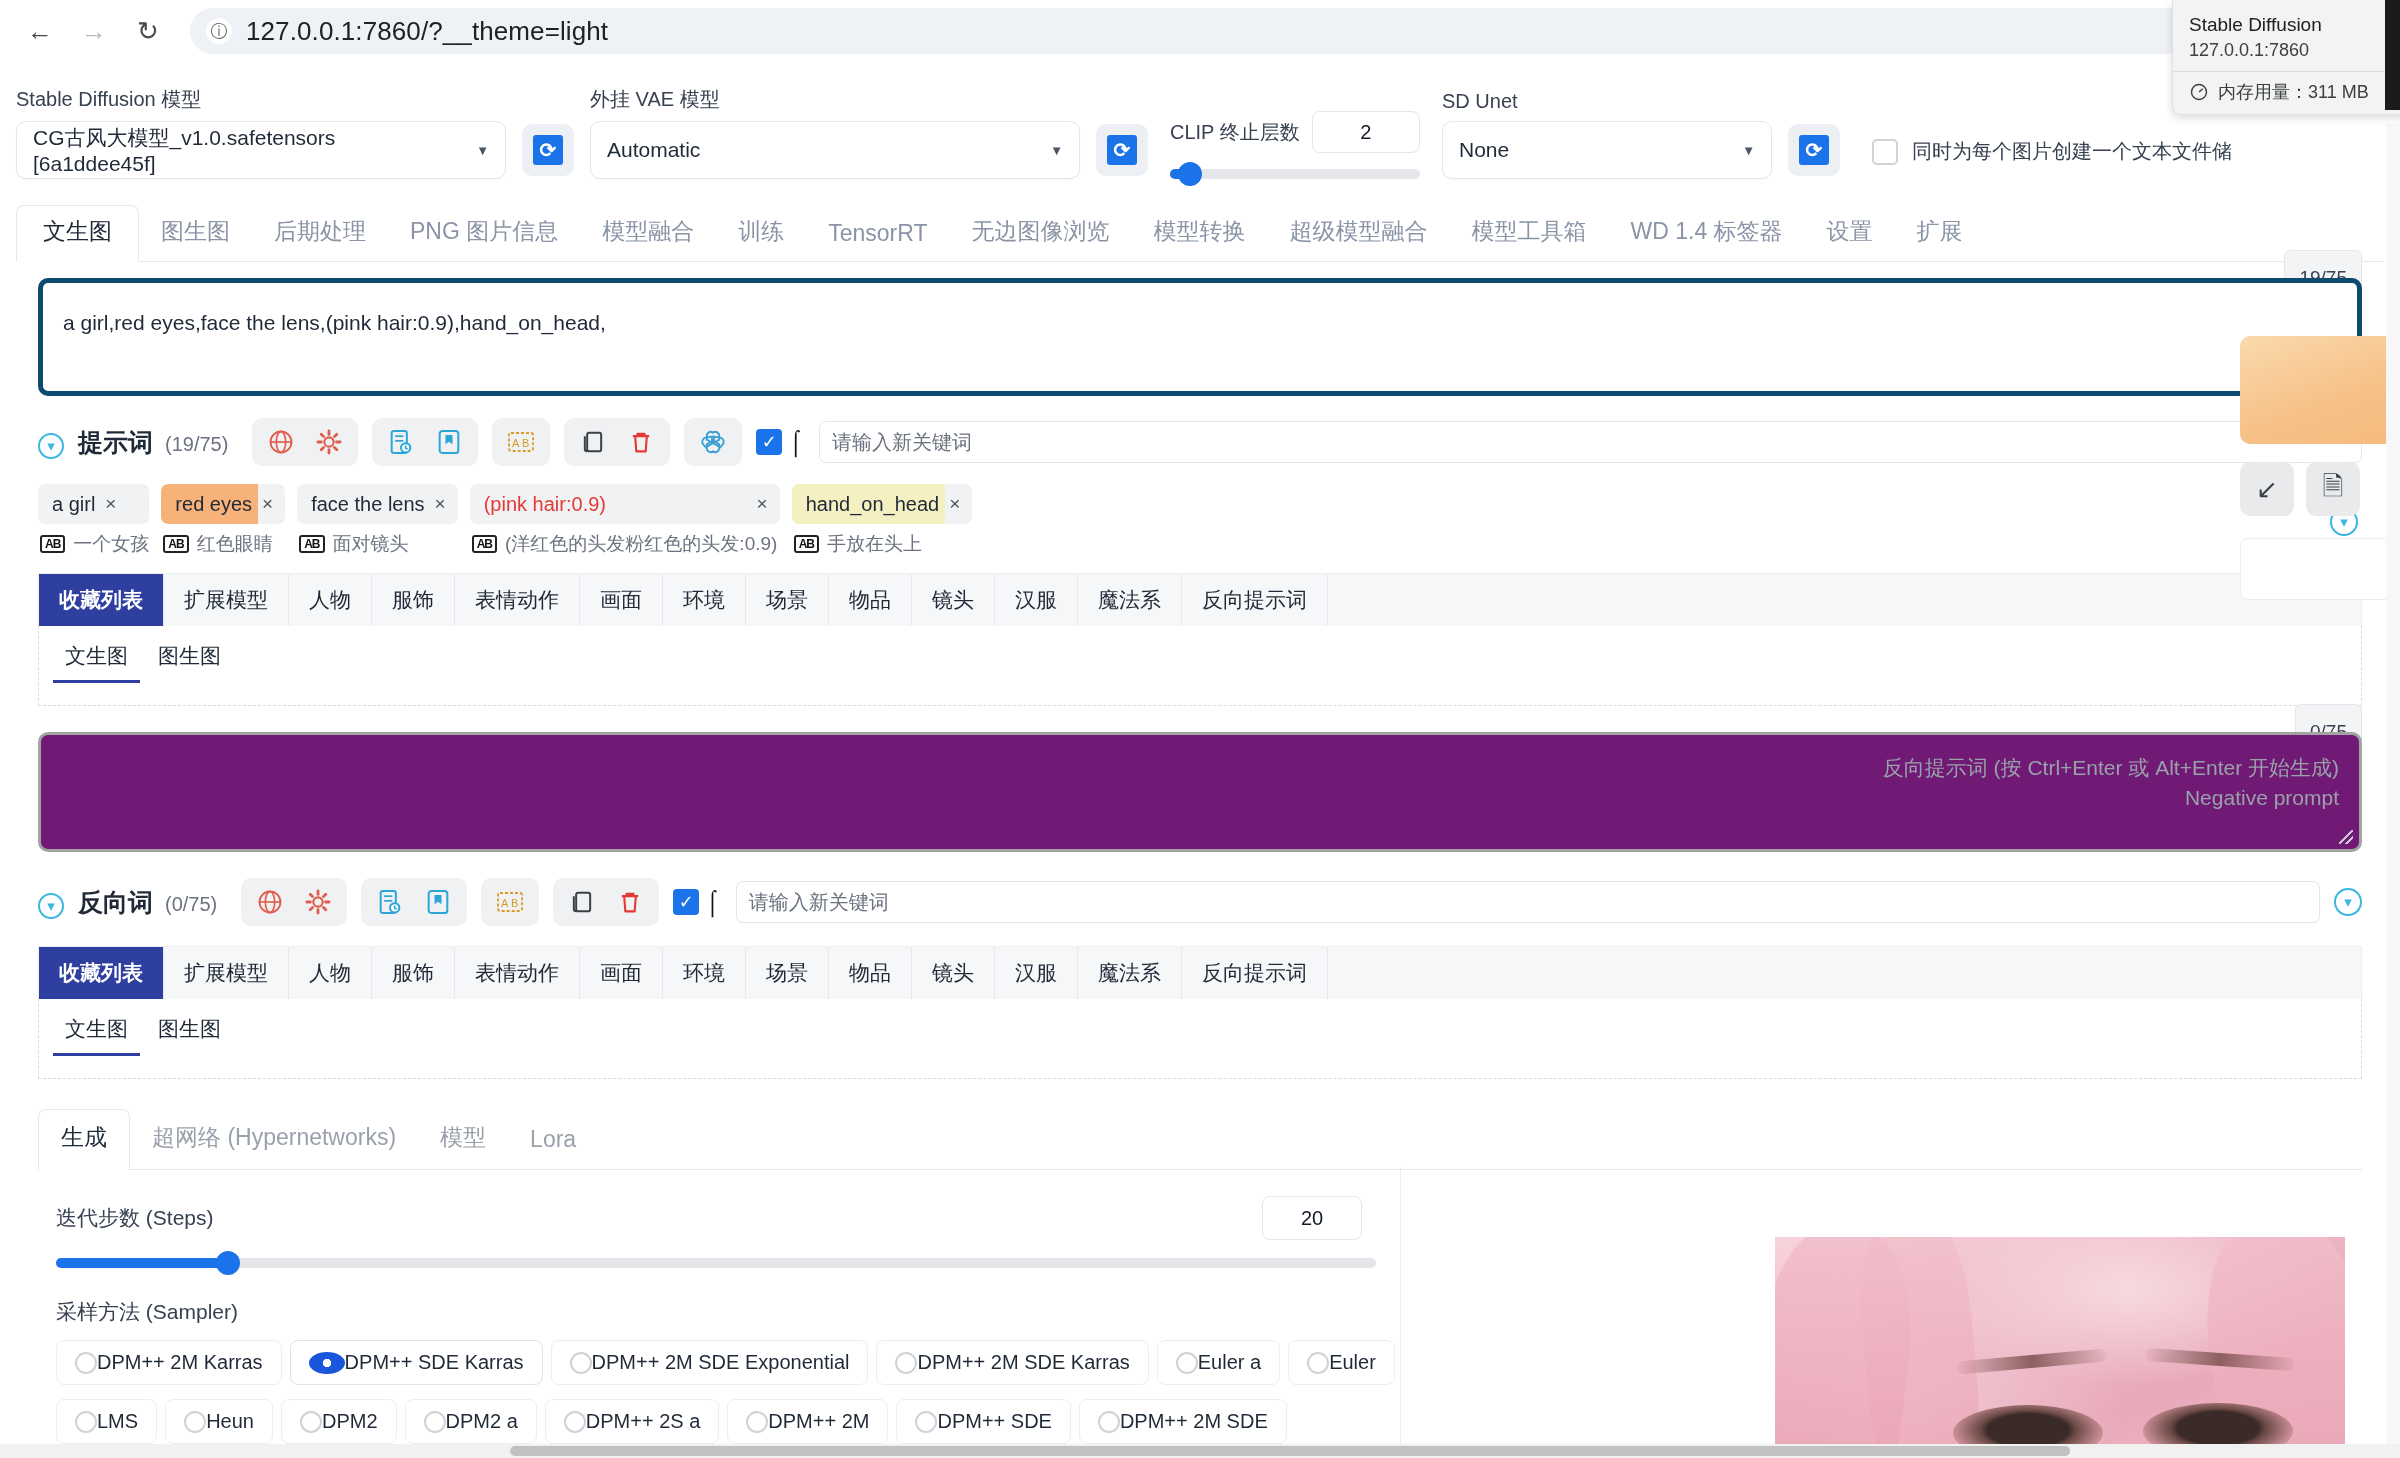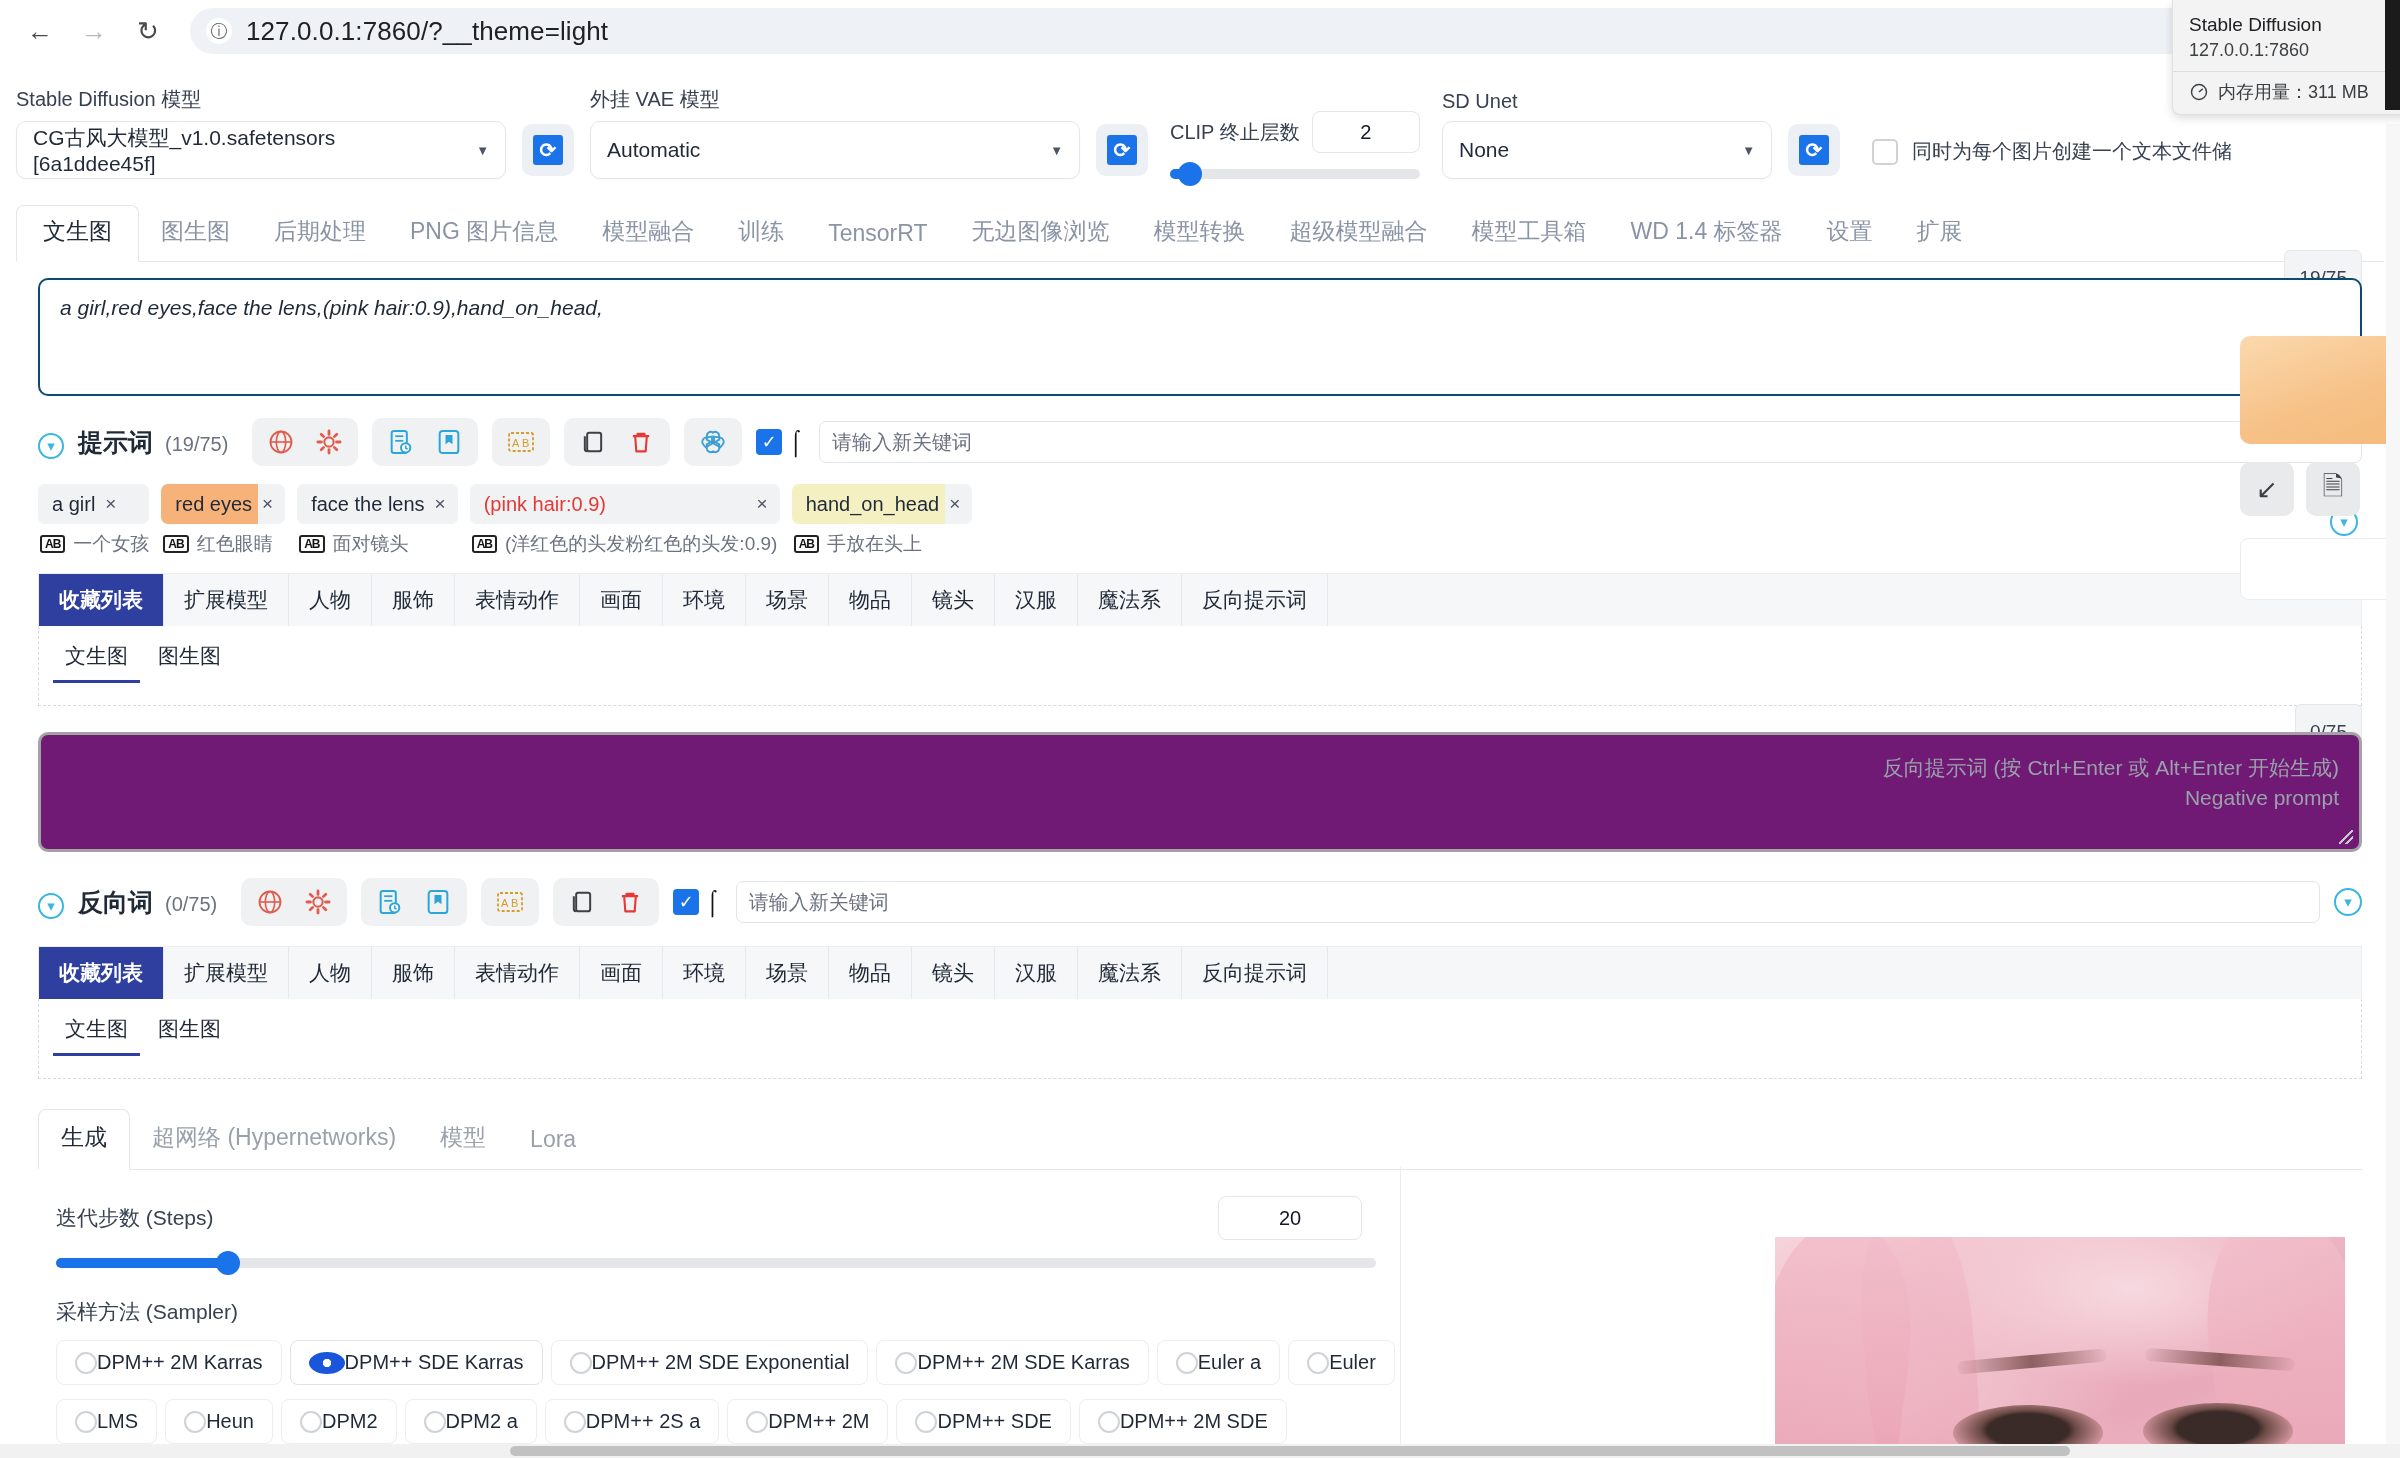--- a/index.html
+++ b/index.html
@@ -160,26 +160,25 @@
     border: 1px solid #e5e7eb;
     border-bottom: 1px solid #fff;
     border-radius: 8px 8px 0 0;
     margin-bottom: -1px;
     padding: 10px 26px 14px 26px;
   }
 
   
   #prompt-wrap { margin: 16px 38px 0 38px; position: relative; }
   #prompt-box {
-    border:2px solid #0c4a6e; border-radius: 10px; background:#fff;
-    min-height: 118px; padding: 16px 20px;
+    border:5px solid #0c4a6e; border-radius: 10px; background:#fff;
+    min-height: 118px; padding: 28px 20px;
     font-size: 21px; color: #1f2937;
     box-shadow: 0 1px 2px rgba(0,0,0,.02);
     position: relative;
-    font-style: italic;
   }
   .counter-badge {
     position:absolute; right: 0px; top: -28px;
     background:#f3f4f6; border:1px solid #e5e7eb; border-radius: 6px;
     font-size: 19px; color:#374151; padding: 16px 14px;
   }
   .resize-grip {
     position:absolute; right: 6px; bottom: 5px; width: 14px; height: 14px;
     background:
       linear-gradient(135deg, transparent 45%, #c4c8cd 45%, #c4c8cd 55%, transparent 55%),
@@ -285,21 +284,21 @@
     color:#1f2937; background:#fff;
     border:1px solid #e5e7eb; border-bottom:1px solid #fff;
     border-radius: 8px 8px 0 0; margin-bottom:-1px;
   }
 
   
   #params { padding: 26px 38px 0 56px; width: 1400px; }
   .param-label { font-size: 21px; color:#374151; }
   #steps-head { display:flex; align-items:center; justify-content:space-between; }
   #steps-value {
-    width: 144px; height: 44px; border:1px solid #e3e6ea; border-radius: 8px;
+    width: 100px; height: 44px; border:1px solid #e3e6ea; border-radius: 8px;
     background:#fff; display:flex; align-items:center; justify-content:center;
     font-size: 20px; color:#111827;
   }
   #steps-slider { margin: 18px 0 0 0; width: 1320px; }
   #sampler-label { margin-top: 30px; }
   .radio-row { display:flex; gap: 8px; margin-top: 14px; flex-wrap: nowrap; }
   .radio-item {
     display:flex; align-items:center; gap: 0;
     border:1px solid #eceef1; border-radius: 8px;
     padding: 10px 18px; background:#fff;

